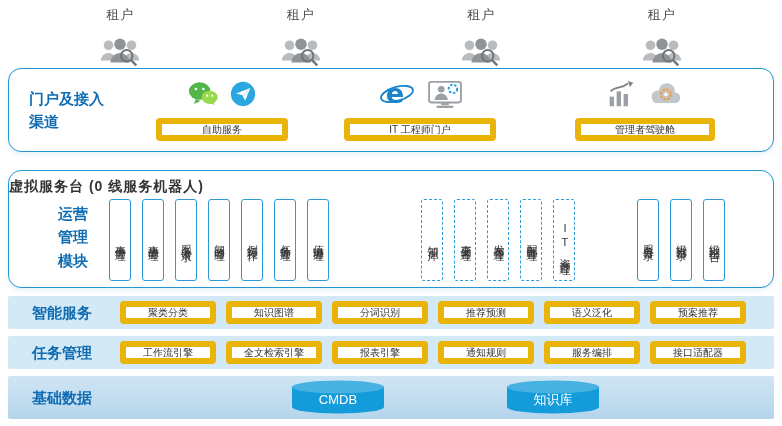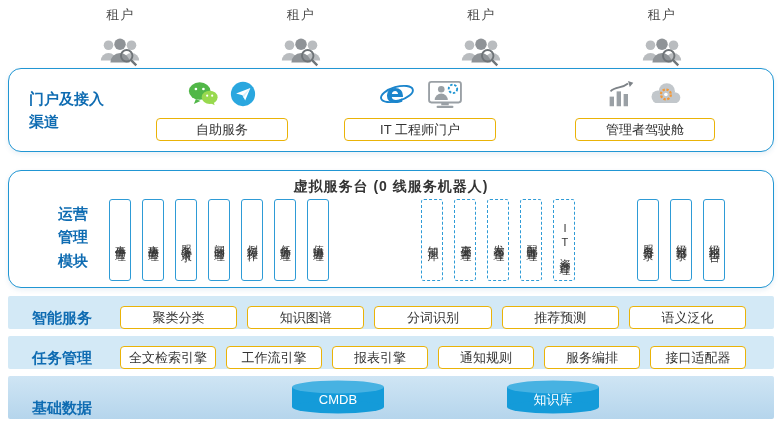--- a/index.html
+++ b/index.html
@@ -13,39 +13,39 @@
   .tenant-label{font-size:13px;color:#4a4a4a;letter-spacing:1px}
 
   
   .section{position:absolute;left:8px;right:8px;border:1.5px solid #2196d3;border-radius:13px;
     background:#fff;box-shadow:0 2px 5px rgba(30,110,170,.10)}
   .portal{top:68px;height:84px}
   .blue-title{color:#0f6cb2;font-weight:bold;font-size:15px;line-height:1.55}
   .portal-title{position:absolute;left:20px;top:50%;transform:translateY(-50%);width:84px}
   .channel{position:absolute;top:0;height:100%;display:flex;flex-direction:column;align-items:center}
   .channel-icons{height:34px;display:flex;align-items:center;gap:12px;margin-top:8px}
-  .chip{height:23px;border:1px solid #eab308;border-radius:4px;background:#fff;display:flex;
-    align-items:center;justify-content:center;font-size:13px;color:#333;white-space:nowrap}
+  .chip{height:23px;border:6px solid #eab308;border-radius:4px;background:#fff;display:flex;
+    align-items:center;justify-content:center;font-size:10px;color:#333;white-space:nowrap}
   .channel .chip{margin-top:7px;align-self:stretch}
 
   
   .ops{top:170px;height:118px}
-  .desk-title{position:absolute;top:7px;left:0;right:0;text-align:center;font-weight:bold;
+  .desk-title{position:absolute;top:7px;left:0;right:0;text-align:left;font-weight:bold;
     font-size:14px;color:#333;letter-spacing:1px}
   .ops-title{position:absolute;left:46px;top:66px;transform:translateY(-50%);width:36px;text-align:center}
   .modules{position:absolute;left:100px;right:48px;top:28px;bottom:6px;display:flex;align-items:stretch}
   .mgroup{display:flex;gap:11px}
   .spacer1{flex:1.5}.spacer2{flex:1}
   .vbox{width:22px;border:1px solid #2e9bd6;border-radius:3px;background:#fff;display:flex;
     align-items:center;justify-content:center;writing-mode:vertical-rl;text-orientation:upright;
     font-size:11px;letter-spacing:2px;color:#333;overflow:hidden}
   .vbox.dashed{border-style:dashed}
 
   
-  .band{position:absolute;left:8px;right:8px;display:flex;align-items:flex-end;background:#d3e9f6;border-radius:2px}
+  .band{position:absolute;left:8px;right:8px;display:flex;align-items:center;background:#d3e9f6;border-radius:2px}
   .band-title{width:112px;padding-left:24px;flex:none}
   .band-items{flex:1;display:flex;gap:10px;padding-right:28px}
   .band-items .chip{flex:1}
   .band.smart{top:296px;height:33px}
   .band.base{top:336px;height:33px}
   .band.data{top:376px;height:43px;background:linear-gradient(180deg,#cfe5f4,#b5d5ec)}
   .cylinder{position:absolute;top:4px}
   .icon{display:inline-flex;line-height:0}
 </style>
 </head>
@@ -224,28 +224,29 @@
   </div>
 
   <div class="band smart">
     <div class="band-title blue-title">智能服务</div>
     <div class="band-items">
       <div class="chip">聚类分类</div>
       <div class="chip">知识图谱</div>
       <div class="chip">分词识别</div>
       <div class="chip">推荐预测</div>
       <div class="chip">语义泛化</div>
+      <div class="chip">预案推荐</div>
     </div>
   </div>
 
   <div class="band base">
     <div class="band-title blue-title">任务管理</div>
     <div class="band-items">
+      <div class="chip">工作流引擎</div>
       <div class="chip">全文检索引擎</div>
-      <div class="chip">工作流引擎</div>
       <div class="chip">报表引擎</div>
       <div class="chip">通知规则</div>
       <div class="chip">服务编排</div>
       <div class="chip">接口适配器</div>
     </div>
   </div>
 
   <div class="band data">
     <div class="band-title blue-title">基础数据</div>
     <span class="cylinder icon" style="left:282px">

